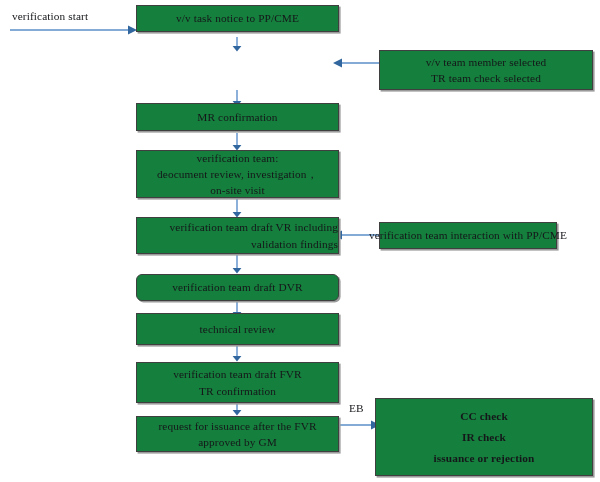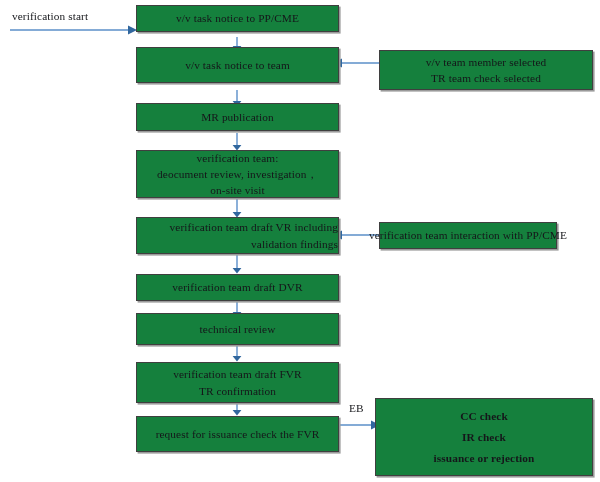--- a/index.html
+++ b/index.html
@@ -125,54 +125,52 @@
     <svg width="42" height="12" viewBox="0 0 42 12">
       <line x1="0" y1="6" x2="33" y2="6" stroke="#5b8fc9" stroke-width="1.4"></line>
       <polygon points="33,1.6 42,6 33,10.4" fill="#31679e"></polygon>
     </svg>
   </div>
 
   <div class="box" style="left:136px; top:5px; width:203px; height:27px;">
     <span class="ln">v/v task notice to PP/CME</span>
   </div>
 
-  <div class="box" style="left:136px; top:47px; width:203px; height:36px;">
-    <span class="ln">v/v task notice to team</span>
-  </div>
 
   <div class="box" style="left:136px; top:103px; width:203px; height:28px;">
-    <span class="ln">MR publication</span>
+    <span class="ln">MR confirmation</span>
   </div>
 
   <div class="box" style="left:136px; top:150px; width:203px; height:48px;">
     <span class="ln">verification team:</span>
     <span class="ln">deocument review, investigation，</span>
     <span class="ln">on-site visit</span>
   </div>
 
   <div class="box" style="left:136px; top:217px; width:203px; height:37px;align-items:flex-end;">
     <span class="ln">verification team draft VR including</span>
     <span class="ln">validation findings</span>
   </div>
 
-  <div class="box" style="left:136px; top:274px; width:203px; height:27px;">
+  <div class="box" style="left:136px; top:274px; width:203px; height:27px;border-radius:6px;">
     <span class="ln">verification team draft DVR</span>
   </div>
 
   <div class="box" style="left:136px; top:313px; width:203px; height:32px;">
     <span class="ln">technical review</span>
   </div>
 
   <div class="box" style="left:136px; top:362px; width:203px; height:41px;">
     <span class="ln">verification team draft FVR</span>
     <span class="ln">TR confirmation</span>
   </div>
 
   <div class="box" style="left:136px; top:416px; width:203px; height:36px;">
-    <span class="ln">request for issuance check the FVR</span>
+    <span class="ln">request for issuance after the FVR</span>
+    <span class="ln">approved by GM</span>
   </div>
 
   <div class="box" style="left:379px; top:50px; width:214px; height:40px;">
     <span class="ln">v/v team member selected</span>
     <span class="ln">TR team check selected</span>
   </div>
 
   <div class="box" style="left:379px; top:222px; width:178px; height:27px;">
     <span class="ln">verification team interaction with PP/CME</span>
   </div>

